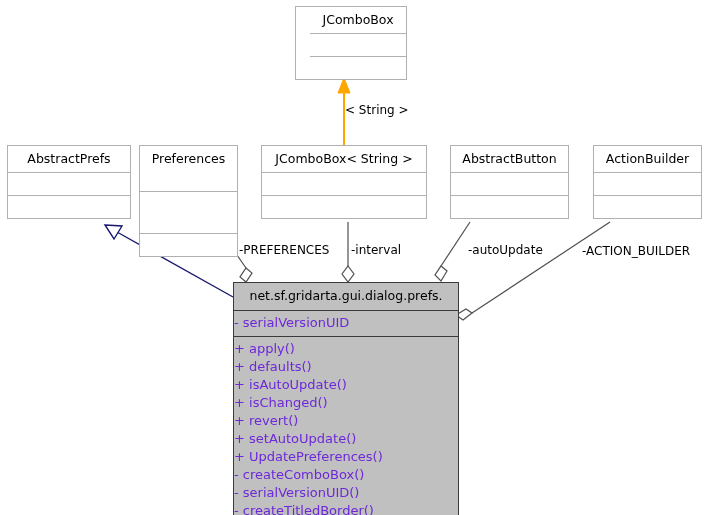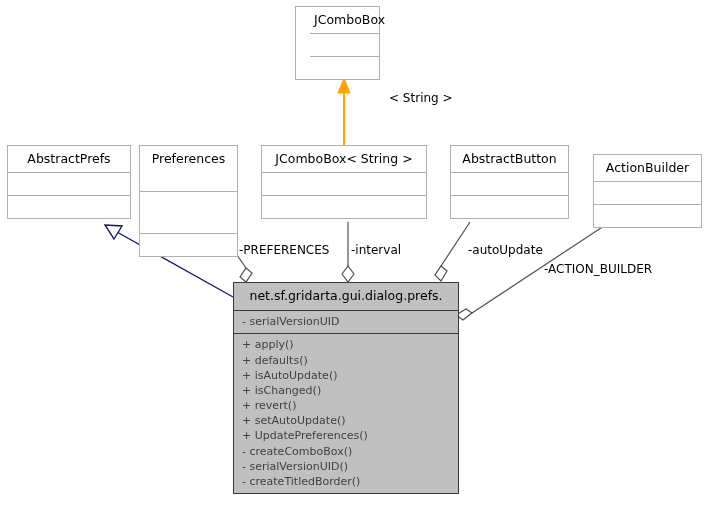--- a/index.html
+++ b/index.html
@@ -62,24 +62,24 @@
     border-top: 1px solid #3a3a3a;
   }
   .uml-box.focus .title {
     font-size: 12.5px;
     padding: 5px 6px 6px 6px;
     white-space: normal;
     line-height: 1.3;
   }
   .uml-box.focus .attrs,
   .uml-box.focus .ops {
-    padding: 3px 8px 4px 8px;
-    font-size: 11px;
+    padding: 3px 8px 4px 0;
+    font-size: 13px;
     line-height: 1.38;
-    color: #404040;
+    color: #6d28d9;
     text-align: left;
   }
   .uml-box.focus .row {
     white-space: nowrap;
   }
 
   
   .edge-label {
     position: absolute;
     font-size: 12px;
@@ -125,21 +125,21 @@
       <polygon points="441,266 447,271 441,281 435,275" fill="#ffffff" stroke="#4f4f4f" stroke-width="1.2"></polygon>
     </g>
 
     
     <g>
       <line x1="610" y1="222" x2="472" y2="313" stroke="#4f4f4f" stroke-width="1.2"></line>
       <polygon points="472,313 466,309 456,315 463,320" fill="#ffffff" stroke="#4f4f4f" stroke-width="1.2"></polygon>
     </g>
   </svg>
 
-  <div class="uml-box" style="left:295px; top:6px; width:85px;padding-left:14px;">
+  <div class="uml-box" style="left:295px; top:6px; width:112px;padding-left:14px;">
     <div class="compartment title">JComboBox</div>
     <div class="compartment sep empty-comp"></div>
     <div class="compartment sep empty-comp"></div>
   </div>
 
   <div class="uml-box" style="left:7px; top:145px; width:124px;">
     <div class="compartment title">AbstractPrefs</div>
     <div class="compartment sep empty-comp"></div>
     <div class="compartment sep empty-comp"></div>
   </div>
@@ -155,21 +155,21 @@
     <div class="compartment sep empty-comp"></div>
     <div class="compartment sep empty-comp"></div>
   </div>
 
   <div class="uml-box" style="left:261px; top:145px; width:166px;">
     <div class="compartment title">JComboBox&lt; String &gt;</div>
     <div class="compartment sep empty-comp"></div>
     <div class="compartment sep empty-comp"></div>
   </div>
 
-  <div class="uml-box" style="left:593px; top:154px; width:109px;">
+  <div class="uml-box" style="left:593px; top:145px; width:109px;">
     <div class="compartment title">ActionBuilder</div>
     <div class="compartment sep empty-comp"></div>
     <div class="compartment sep empty-comp"></div>
   </div>
 
   <div class="uml-box focus" style="left:233px; top:282px; width:226px;">
     <div class="compartment title">
       <span>net.sf.gridarta.gui.dialog.prefs.</span><br>
     </div>
     <div class="compartment sep attrs">
@@ -182,23 +182,23 @@
       <div class="row">+ isChanged()</div>
       <div class="row">+ revert()</div>
       <div class="row">+ setAutoUpdate()</div>
       <div class="row">+ UpdatePreferences()</div>
       <div class="row">- createComboBox()</div>
       <div class="row">- serialVersionUID()</div>
       <div class="row">- createTitledBorder()</div>
     </div>
   </div>
 
-  <div class="edge-label" style="left:345px; top:92px;padding-left:44px;">&lt; String &gt;</div>
+  <div class="edge-label" style="left:345px; top:104px;">&lt; String &gt;</div>
 
   <div class="edge-label" style="left:239px; top:244px;">-PREFERENCES</div>
 
   <div class="edge-label" style="left:351px; top:244px;">-interval</div>
 
   <div class="edge-label" style="left:468px; top:244px;">-autoUpdate</div>
 
-  <div class="edge-label" style="left:544px; top:245px;margin-top:18px;">-ACTION_BUILDER</div>
+  <div class="edge-label" style="left:582px; top:245px;">-ACTION_BUILDER</div>
 
 </div>
 
 </body></html>

